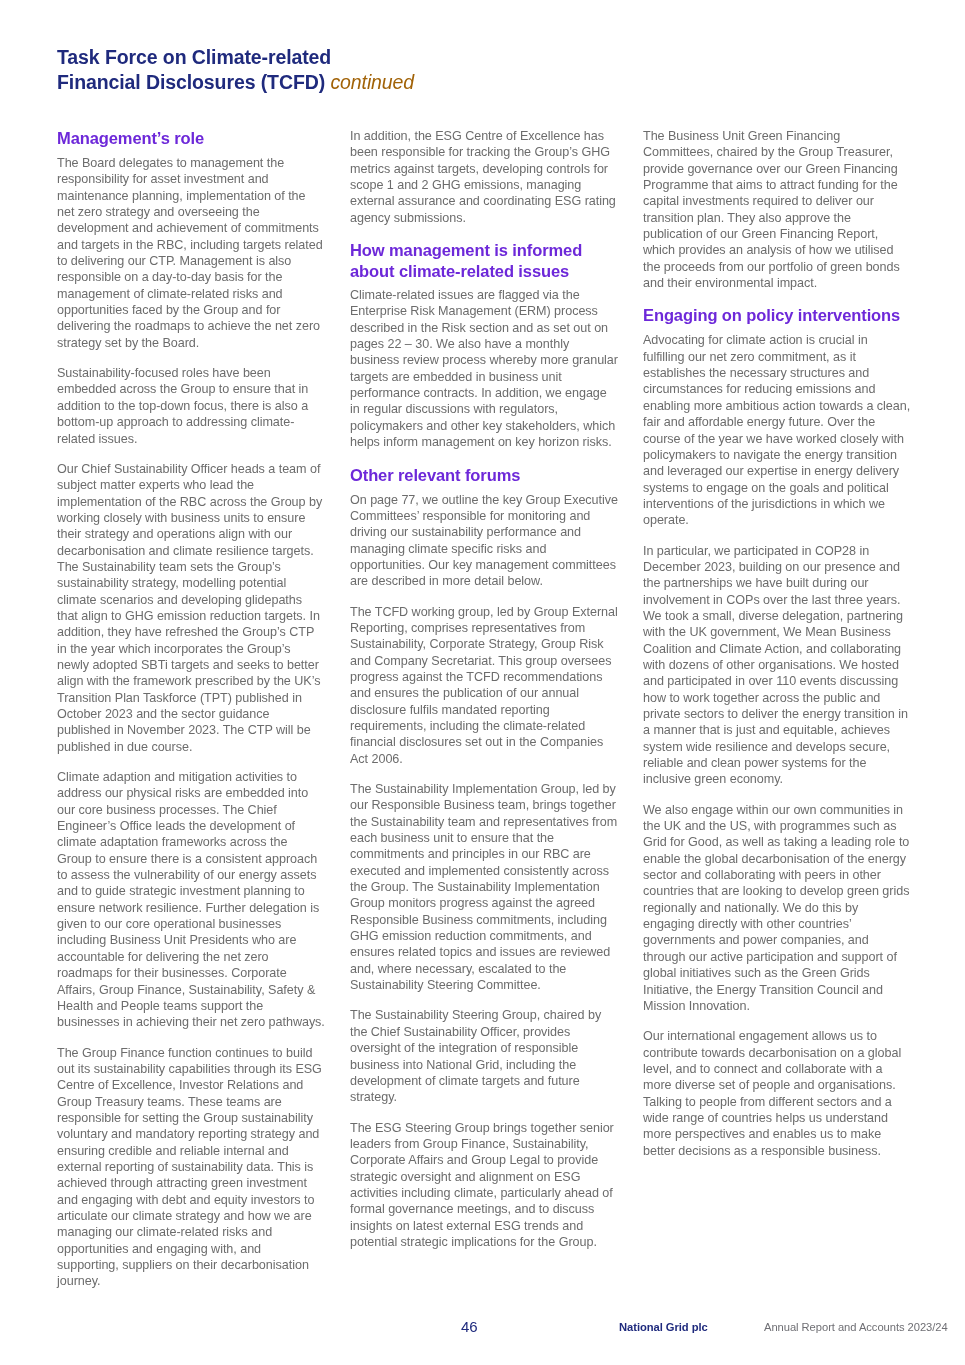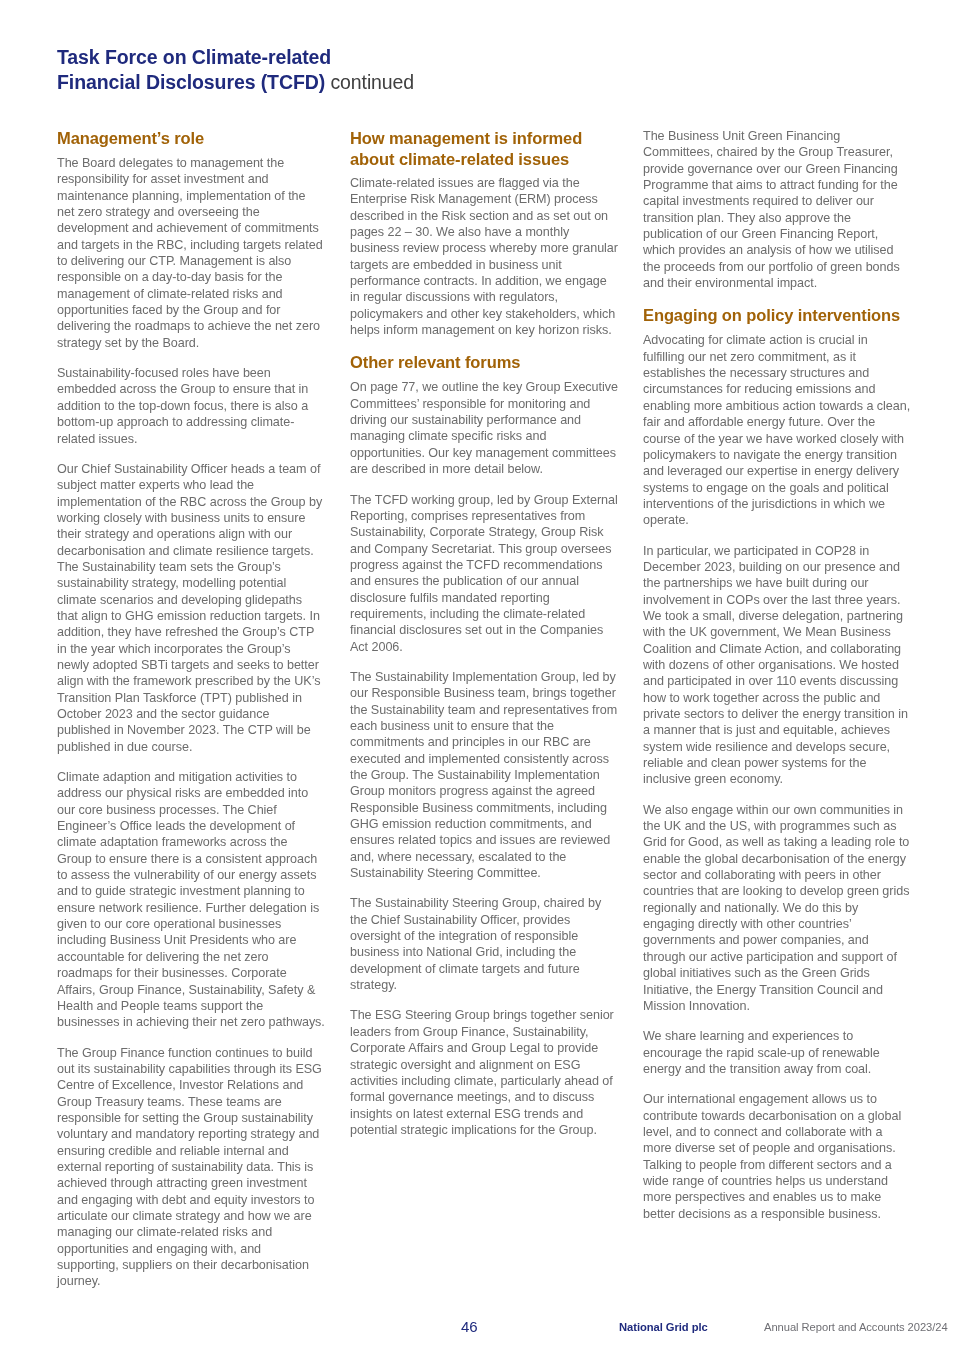--- a/index.html
+++ b/index.html
@@ -30,21 +30,22 @@
   .page-header .hline {
     font-size: 19.5px;
     line-height: 25px;
     font-weight: bold;
     color: #1f2a7d;
     letter-spacing: -0.1px;
     white-space: nowrap;
   }
   .page-header .continued {
     font-weight: normal;
-    color: #404040;
+    color: #a16207;
+    font-style: italic;
   }
 
   
   .columns {
     position: absolute;
     left: 57px;
     top: 128px;
     width: 855px;
     display: flex;
     gap: 25px;
@@ -54,21 +55,21 @@
   }
   .col-1 { width: 268px; }
   .col-2 { width: 268px; }
   .col-3 { width: 268px; }
 
   h2.sec-head {
     margin: 0 0 6px 0;
     font-size: 16.5px;
     line-height: 21px;
     font-weight: bold;
-    color: #a16207;
+    color: #6d28d9;
     letter-spacing: -0.1px;
   }
   h2.sec-head.two-line {
     line-height: 20.5px;
   }
   h2.sec-head.spaced {
     margin-top: 0;
   }
   p.body {
     margin: 0 0 14px 0;
@@ -131,40 +132,40 @@
     <div class="col col-1">
       <h2 class="sec-head">Management’s role</h2>
       <p class="body">The Board delegates to management the responsibility for asset investment and maintenance planning, implementation of the net zero strategy and overseeing the development and achievement of commitments and targets in the RBC, including targets related to delivering our CTP. Management is also responsible on a day-to-day basis for the management of climate-related risks and opportunities faced by the Group and for delivering the roadmaps to achieve the net zero strategy set by the Board.</p>
       <p class="body">Sustainability-focused roles have been embedded across the Group to ensure that in addition to the top-down focus, there is also a bottom-up approach to addressing climate-related issues.</p>
       <p class="body">Our Chief Sustainability Officer heads a team of subject matter experts who lead the implementation of the RBC across the Group by working closely with business units to ensure their strategy and operations align with our decarbonisation and climate resilience targets. The Sustainability team sets the Group’s sustainability strategy, modelling potential climate scenarios and developing glidepaths that align to GHG emission reduction targets. In addition, they have refreshed the Group’s CTP in the year which incorporates the Group’s newly adopted SBTi targets and seeks to better align with the framework prescribed by the UK’s Transition Plan Taskforce (TPT) published in October 2023 and the sector guidance published in November 2023. The CTP will be published in due course.</p>
       <p class="body">Climate adaption and mitigation activities to address our physical risks are embedded into our core business processes. The Chief Engineer’s Office leads the development of climate adaptation frameworks across the Group to ensure there is a consistent approach to assess the vulnerability of our energy assets and to guide strategic investment planning to ensure network resilience. Further delegation is given to our core operational businesses including Business Unit Presidents who are accountable for delivering the net zero roadmaps for their businesses. Corporate Affairs, Group Finance, Sustainability, Safety &amp; Health and People teams support the businesses in achieving their net zero pathways.</p>
       <p class="body">The Group Finance function continues to build out its sustainability capabilities through its ESG Centre of Excellence, Investor Relations and Group Treasury teams. These teams are responsible for setting the Group sustainability voluntary and mandatory reporting strategy and ensuring credible and reliable internal and external reporting of sustainability data. This is achieved through attracting green investment and engaging with debt and equity investors to articulate our climate strategy and how we are managing our climate-related risks and opportunities and engaging with, and supporting, suppliers on their decarbonisation journey.</p>
     </div>
 
     <div class="col col-2">
+      <p class="body">In addition, the ESG Centre of Excellence has been responsible for tracking the Group’s GHG metrics against targets, developing controls for scope 1 and 2 GHG emissions, managing external assurance and coordinating ESG rating agency submissions.</p>
       <h2 class="sec-head two-line spaced">
         <span>How management is informed</span><br>
         <span>about climate-related issues</span>
       </h2>
       <p class="body">Climate-related issues are flagged via the Enterprise Risk Management (ERM) process described in the Risk section and as set out on pages 22 – 30. We also have a monthly business review process whereby more granular targets are embedded in business unit performance contracts. In addition, we engage in regular discussions with regulators, policymakers and other key stakeholders, which helps inform management on key horizon risks.</p>
       <h2 class="sec-head spaced">Other relevant forums</h2>
       <p class="body">On page 77, we outline the key Group Executive Committees’ responsible for monitoring and driving our sustainability performance and managing climate specific risks and opportunities. Our key management committees are described in more detail below.</p>
       <p class="body">The TCFD working group, led by Group External Reporting, comprises representatives from Sustainability, Corporate Strategy, Group Risk and Company Secretariat. This group oversees progress against the TCFD recommendations and ensures the publication of our annual disclosure fulfils mandated reporting requirements, including the climate-related financial disclosures set out in the Companies Act 2006.</p>
       <p class="body">The Sustainability Implementation Group, led by our Responsible Business team, brings together the Sustainability team and representatives from each business unit to ensure that the commitments and principles in our RBC are executed and implemented consistently across the Group. The Sustainability Implementation Group monitors progress against the agreed Responsible Business commitments, including GHG emission reduction commitments, and ensures related topics and issues are reviewed and, where necessary, escalated to the Sustainability Steering Committee.</p>
       <p class="body">The Sustainability Steering Group, chaired by the Chief Sustainability Officer, provides oversight of the integration of responsible business into National Grid, including the development of climate targets and future strategy.</p>
       <p class="body">The ESG Steering Group brings together senior leaders from Group Finance, Sustainability, Corporate Affairs and Group Legal to provide strategic oversight and alignment on ESG activities including climate, particularly ahead of formal governance meetings, and to discuss insights on latest external ESG trends and potential strategic implications for the Group.</p>
     </div>
 
     <div class="col col-3">
       <p class="body">The Business Unit Green Financing Committees, chaired by the Group Treasurer, provide governance over our Green Financing Programme that aims to attract funding for the capital investments required to deliver our transition plan. They also approve the publication of our Green Financing Report, which provides an analysis of how we utilised the proceeds from our portfolio of green bonds and their environmental impact.</p>
       <h2 class="sec-head spaced">Engaging on policy interventions</h2>
       <p class="body">Advocating for climate action is crucial in fulfilling our net zero commitment, as it establishes the necessary structures and circumstances for reducing emissions and enabling more ambitious action towards a clean, fair and affordable energy future. Over the course of the year we have worked closely with policymakers to navigate the energy transition and leveraged our expertise in energy delivery systems to engage on the goals and political interventions of the jurisdictions in which we operate.</p>
       <p class="body">In particular, we participated in COP28 in December 2023, building on our presence and the partnerships we have built during our involvement in COPs over the last three years. We took a small, diverse delegation, partnering with the UK government, We Mean Business Coalition and Climate Action, and collaborating with dozens of other organisations. We hosted and participated in over 110 events discussing how to work together across the public and private sectors to deliver the energy transition in a manner that is just and equitable, achieves system wide resilience and develops secure, reliable and clean power systems for the inclusive green economy.</p>
       <p class="body">We also engage within our own communities in the UK and the US, with programmes such as Grid for Good, as well as taking a leading role to enable the global decarbonisation of the energy sector and collaborating with peers in other countries that are looking to develop green grids regionally and nationally. We do this by engaging directly with other countries’ governments and power companies, and through our active participation and support of global initiatives such as the Green Grids Initiative, the Energy Transition Council and Mission Innovation.</p>
-      <p class="body">We share learning and experiences to encourage the rapid scale-up of renewable energy and the transition away from coal.</p>
       <p class="body">Our international engagement allows us to contribute towards decarbonisation on a global level, and to connect and collaborate with a more diverse set of people and organisations. Talking to people from different sectors and a wide range of countries helps us understand more perspectives and enables us to make better decisions as a responsible business.</p>
     </div>
 
   </div>
 
   <div class="page-footer">
     <div class="footer-page-no">46</div>
     <div class="footer-brand">National Grid plc</div>
     <div class="footer-report">Annual Report and Accounts 2023/24</div>
   </div>

